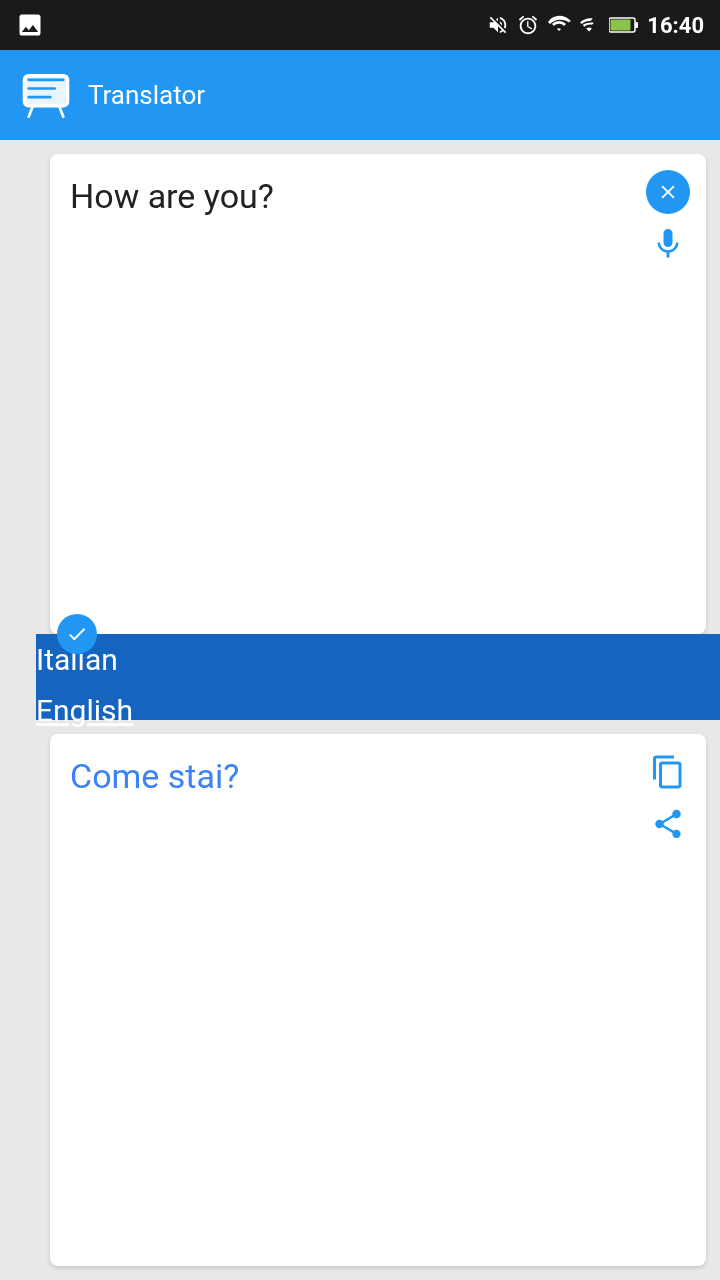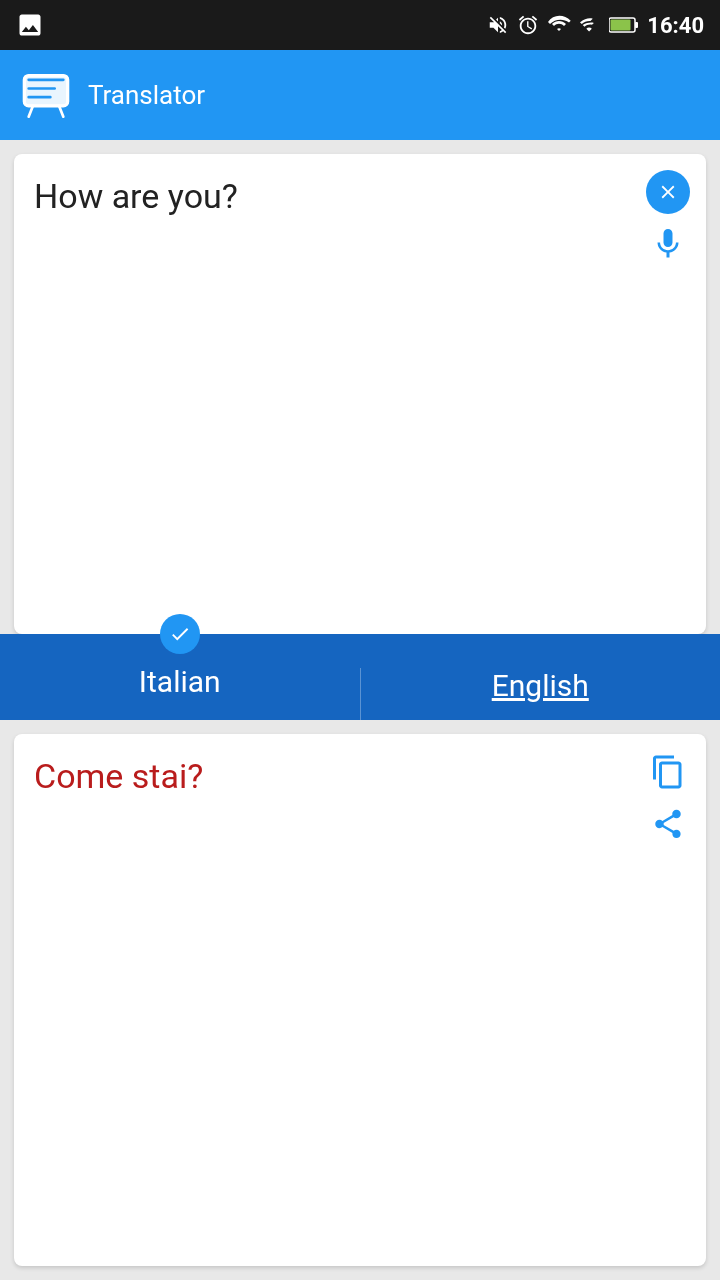--- a/index.html
+++ b/index.html
@@ -61,20 +61,21 @@
       font-weight: 400;
     }
 
     
     .main-content {
       width: 100%;
       height: calc(1280px - 50px - 90px);
       background: #e8e8e8;
       display: flex;
       flex-direction: column;
+      padding-left: 36px;
     }
 
     
     .input-card {
       margin: 14px 14px 0 14px;
       background: white;
       border-radius: 8px;
       position: relative;
       height: 480px;
       box-shadow: 0 2px 4px rgba(0,0,0,0.15);
@@ -118,22 +119,23 @@
       color: #2196F3;
       font-size: 32px;
     }
 
     
     .language-bar {
       width: 100%;
       background: #1565C0;
       height: 86px;
       display: flex;
-      align-items: flex-end;
+      align-items: flex-start;
       position: relative;
+      flex-direction: column;
     }
 
     .lang-btn {
       flex: 1;
       display: flex;
       flex-direction: column;
       align-items: center;
       justify-content: center;
       cursor: pointer;
       height: 100%;
@@ -179,21 +181,21 @@
       border-radius: 8px;
       position: relative;
       flex: 1;
       box-shadow: 0 2px 4px rgba(0,0,0,0.15);
       overflow: hidden;
     }
 
     .output-text {
       padding: 20px 70px 20px 20px;
       font-size: 34px;
-      color: #b91c1c;
+      color: #3b82f6;
       line-height: 1.3;
     }
 
     .copy-button {
       position: absolute;
       top: 16px;
       right: 16px;
       width: 44px;
       height: 44px;
       display: flex;

